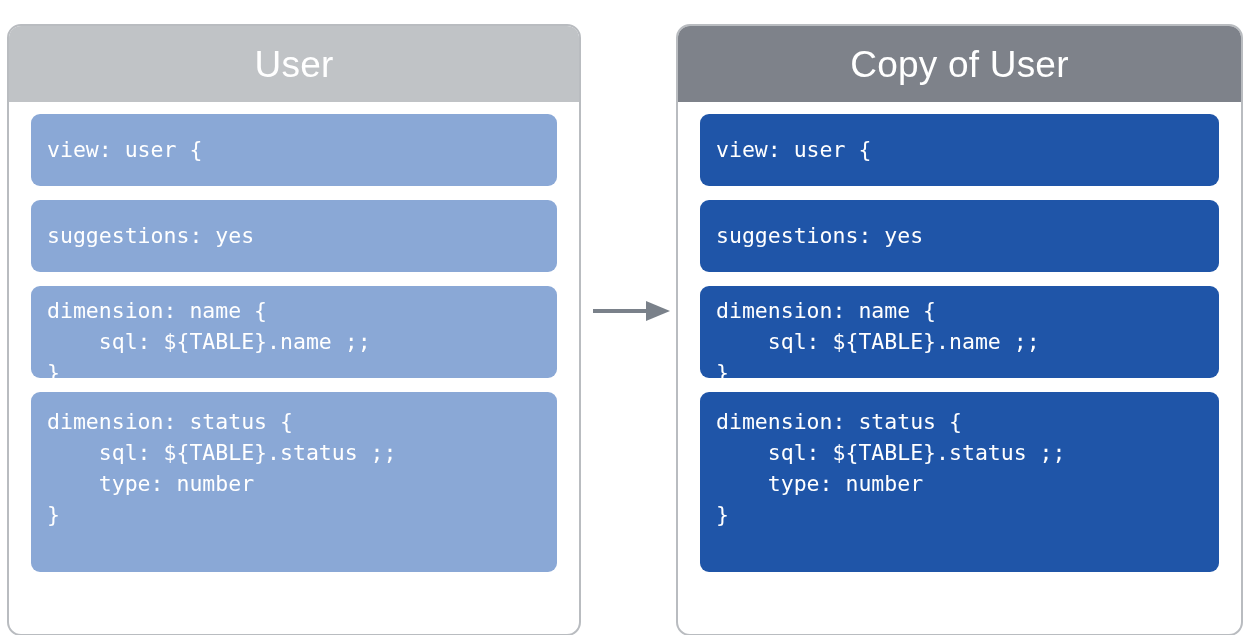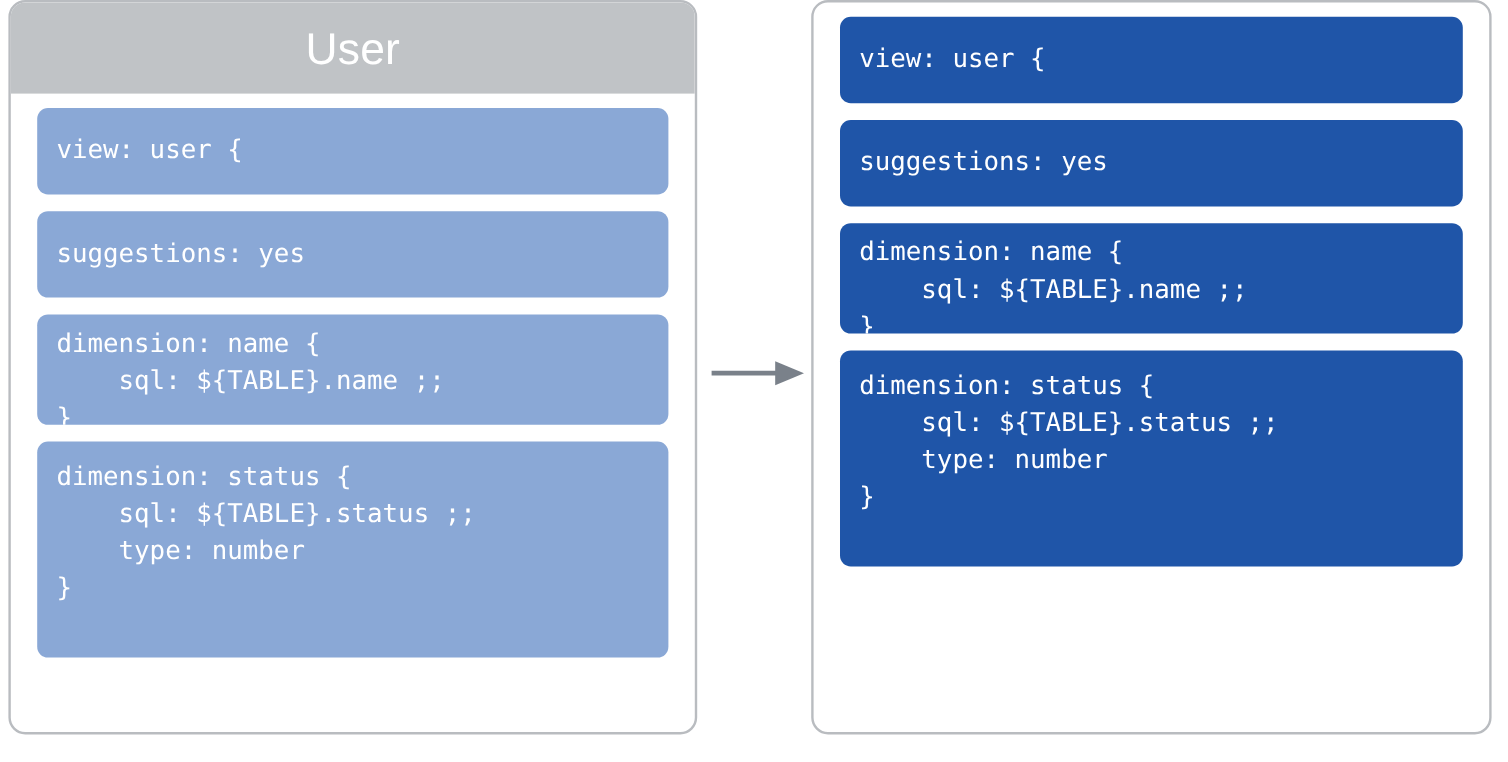--- a/index.html
+++ b/index.html
@@ -16,21 +16,21 @@
   }
 
   .stage {
     position: absolute;
     inset: 0;
   }
 
   
   .panel {
     position: absolute;
-    top: 0;
+    top: 24px;
     height: 612px;
     background: #ffffff;
     border: 2px solid #b9bcc0;
     border-radius: 14px;
     box-sizing: border-box;
     overflow: hidden;
     display: flex;
     flex-direction: column;
   }
   .panel-source { left: 7px;   width: 574px; }
@@ -109,20 +109,21 @@
 }</div>
     </div>
   </div>
 
   <svg class="arrow" viewBox="0 0 80 26" xmlns="http://www.w3.org/2000/svg">
     <line x1="1" y1="13" x2="58" y2="13" stroke="#7a818a" stroke-width="4"></line>
     <polygon points="54,3 78,13 54,23" fill="#7a818a"></polygon>
   </svg>
 
   <div class="panel panel-copy">
+    <div class="panel-header">Copy of User</div>
     <div class="panel-body">
       <div class="code-block cb-lines-1">view: user {</div>
       <div class="code-block cb-lines-1">suggestions: yes</div>
       <div class="code-block cb-lines-3">dimension: name {
     sql: ${TABLE}.name ;;
 }</div>
       <div class="code-block cb-lines-4">dimension: status {
     sql: ${TABLE}.status ;;
     type: number
 }</div>

